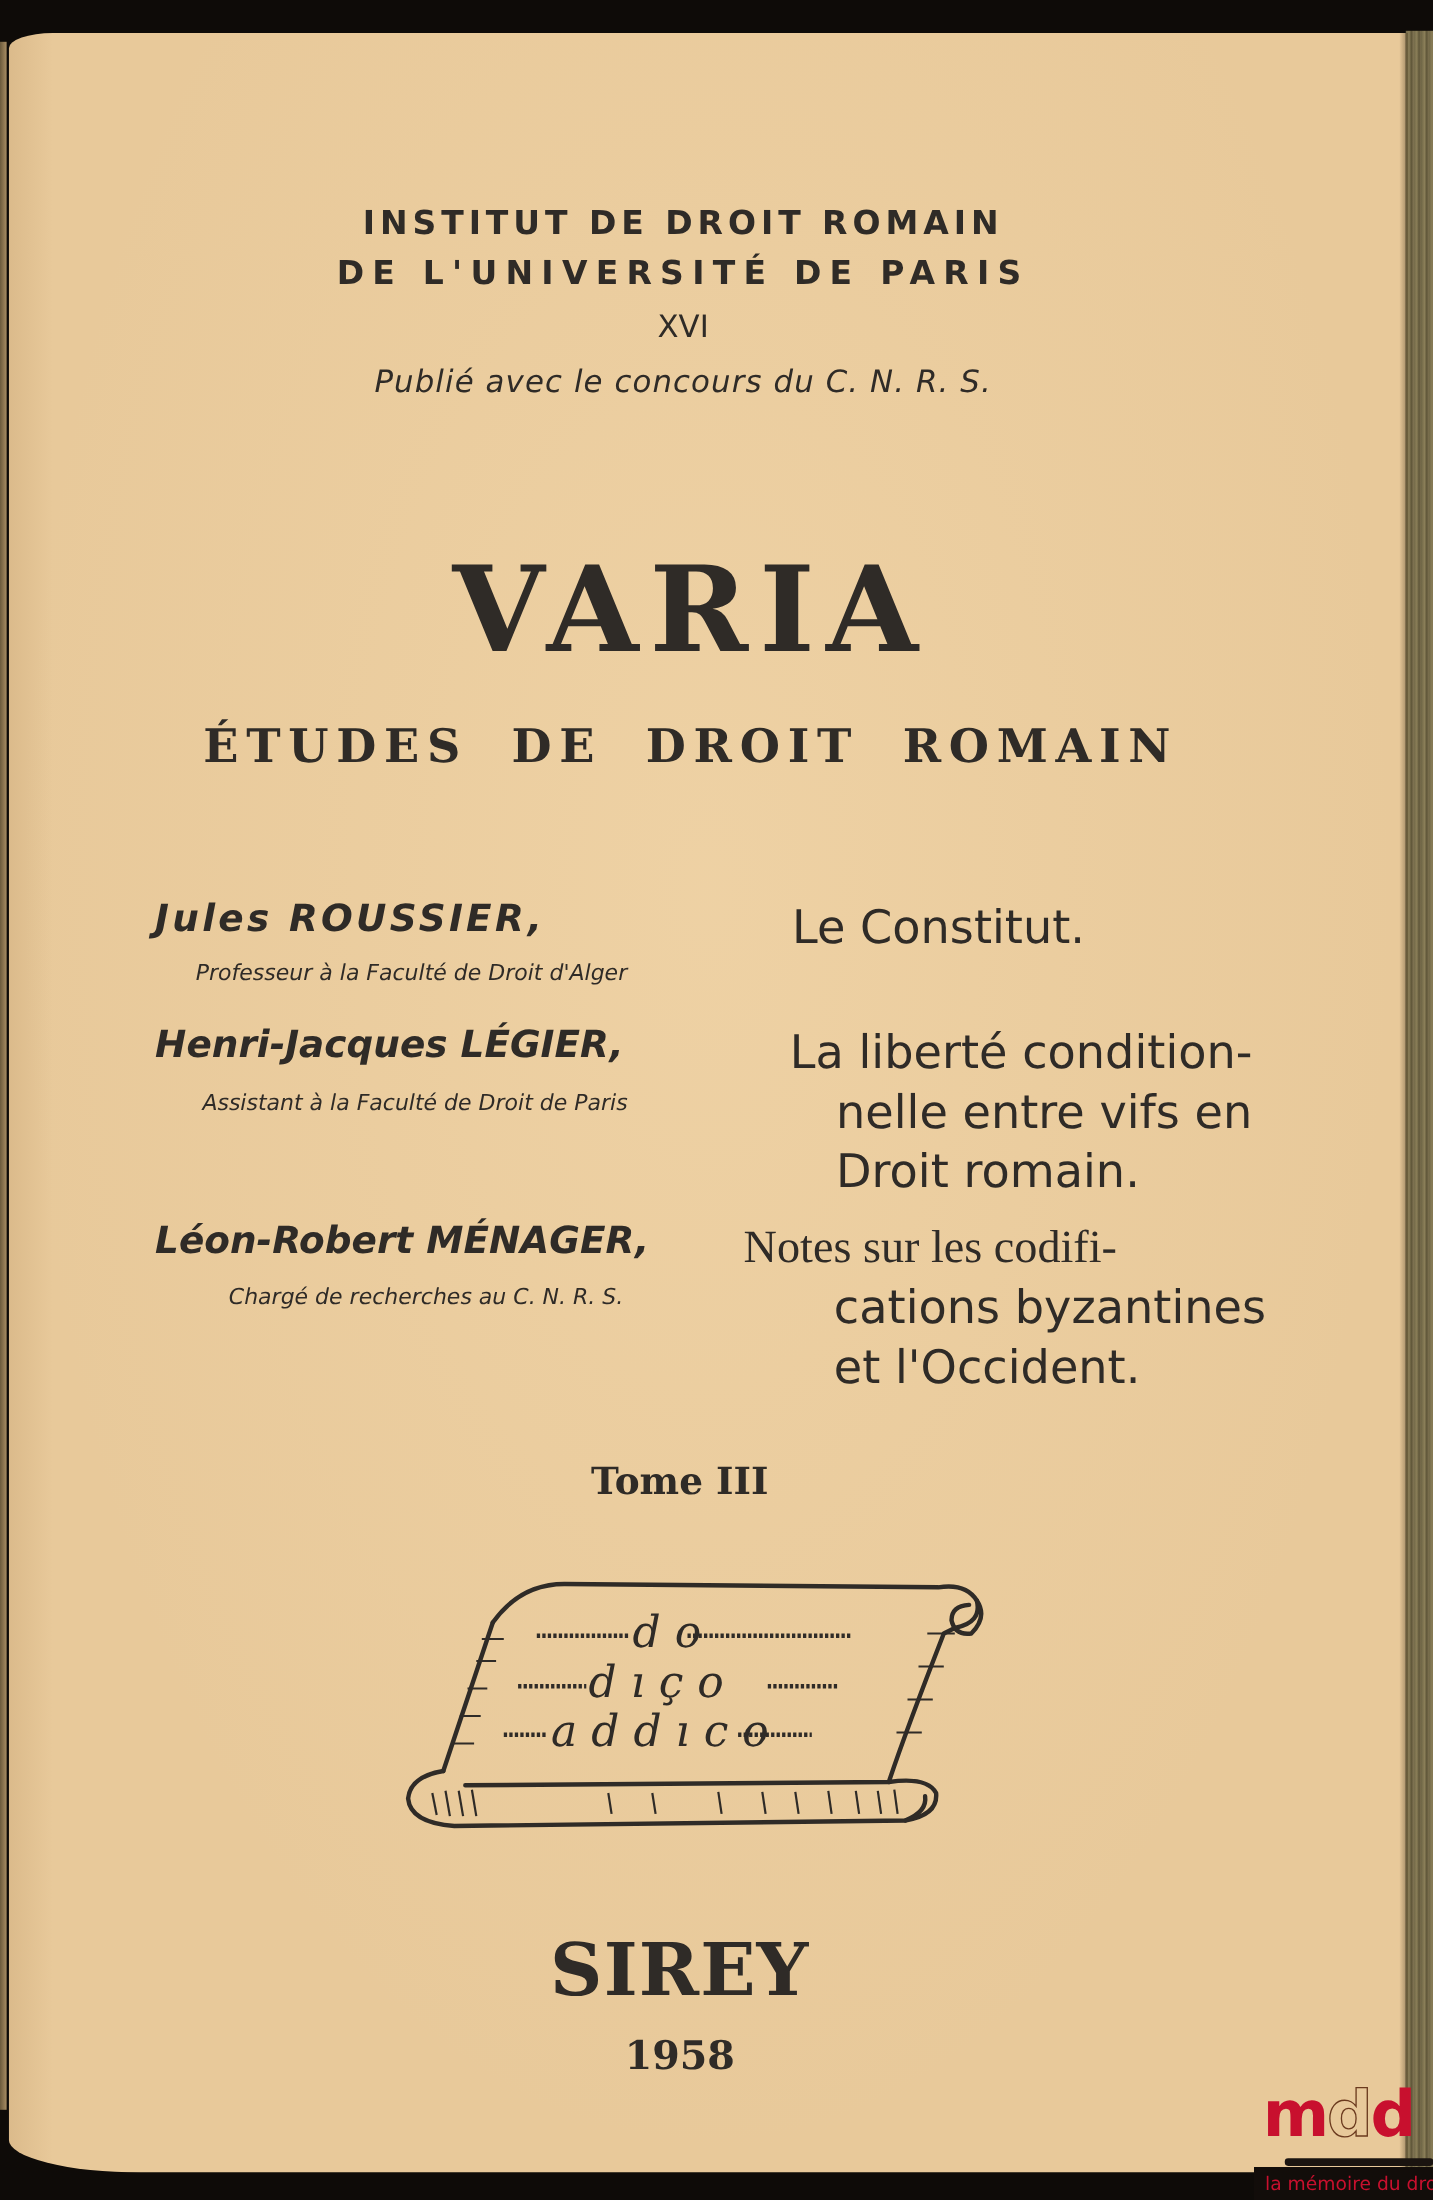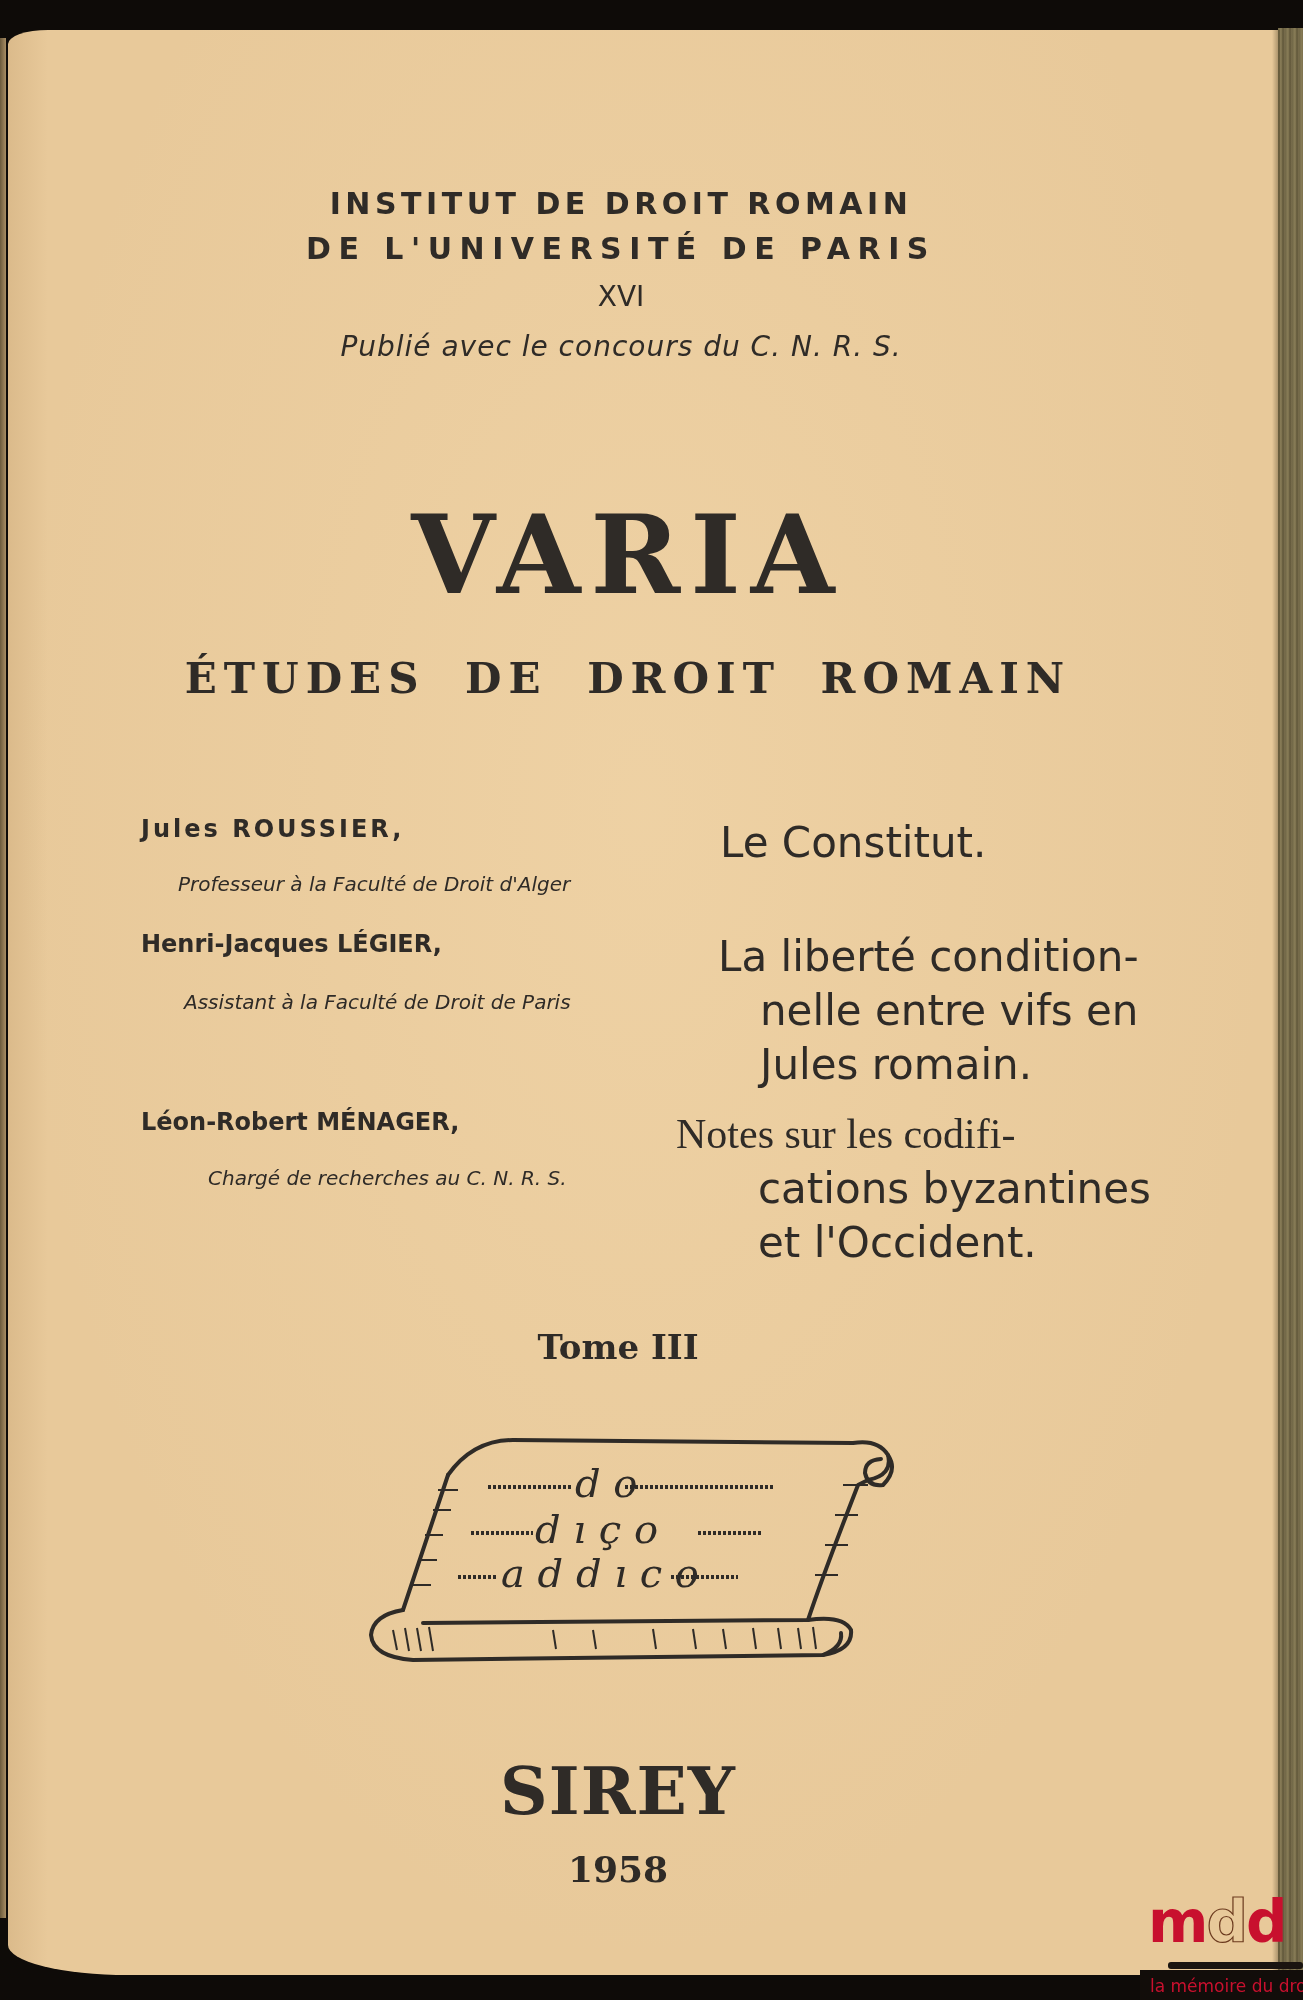--- a/index.html
+++ b/index.html
@@ -37,21 +37,21 @@
     font-weight: bold; font-size: 30px; letter-spacing: 4.5px;
   }
   .inst1 { top: 156px; left: 278px; width: 670px; text-align: center; }
   .inst2 { top: 201px; left: 278px; width: 670px; text-align: center; letter-spacing: 7.5px; }
   .series { top: 250px; left: 278px; width: 670px; text-align: center; font-size: 28px; }
   .publie { top: 300px; left: 278px; width: 670px; text-align: center; font-size: 28px; font-style: italic; letter-spacing: 1px; }
 
   .varia { top: 462px; left: 380px; width: 480px; text-align: center; font-size: 108px; font-weight: bold; letter-spacing: 10px; }
   .etudes { top: 624px; left: 130px; width: 980px; text-align: center; font-size: 42px; font-weight: bold; letter-spacing: 7px; word-spacing: 18px; }
 
-  .author { position: absolute; left: 133px; font-weight: bold; font-size: 24px; white-space: nowrap; }
+  .author { position: absolute; left: 133px; font-weight: bold; font-size: 34px; white-space: nowrap; font-style: italic; }
   .affil { position: absolute; font-style: italic; font-size: 20px; white-space: nowrap; }
   .work { position: absolute; font-size: 42px; white-space: nowrap; }
 
   .tome { top: 1297px; left: 400px; width: 420px; text-align: center; font-size: 34px; font-weight: bold; }
 
   .scroll { position: absolute; left: 345px; top: 1395px; width: 545px; height: 240px; }
 
   .sirey { top: 1722px; left: 400px; width: 420px; text-align: center; font-size: 66px; font-weight: bold; letter-spacing: 1px; }
   .year { top: 1818px; left: 400px; width: 420px; text-align: center; font-size: 36px; font-weight: bold; }
 
@@ -78,21 +78,21 @@
   <div class="center ink serif varia">VARIA</div>
 
   <div class="author ink sans" style="top:785px; letter-spacing:3px;">Jules ROUSSIER,</div>
   <div class="affil ink sans" style="left:170px; top:842px;">Professeur à la Faculté de Droit d'Alger</div>
   <div class="work ink sans" style="left:712px; top:788px;">Le Constitut.</div>
 
   <div class="author ink sans" style="top:900px;">Henri-Jacques LÉGIER,</div>
   <div class="affil ink sans" style="left:176px; top:960px;">Assistant à la Faculté de Droit de Paris</div>
   <div class="work ink sans" style="left:710px; top:902px;">La liberté condition-</div>
   <div class="work ink sans" style="left:752px; top:956px;">nelle entre vifs en</div>
-  <div class="work ink sans" style="left:752px; top:1010px;">Jules romain.</div>
+  <div class="work ink sans" style="left:752px; top:1010px;">Droit romain.</div>
 
   <div class="author ink sans" style="top:1078px;">Léon-Robert MÉNAGER,</div>
   <div class="affil ink sans" style="left:200px; top:1136px;">Chargé de recherches au C. N. R. S.</div>
   <div class="work ink sans" style="left:668px; top:1080px;font-family:Liberation Serif, serif;">Notes sur les codifi-</div>
   <div class="work ink sans" style="left:750px; top:1134px;">cations byzantines</div>
   <div class="work ink sans" style="left:750px; top:1188px;">et l'Occident.</div>
 
   <div class="center ink serif tome">Tome III</div>
 
   <div class="scroll">

